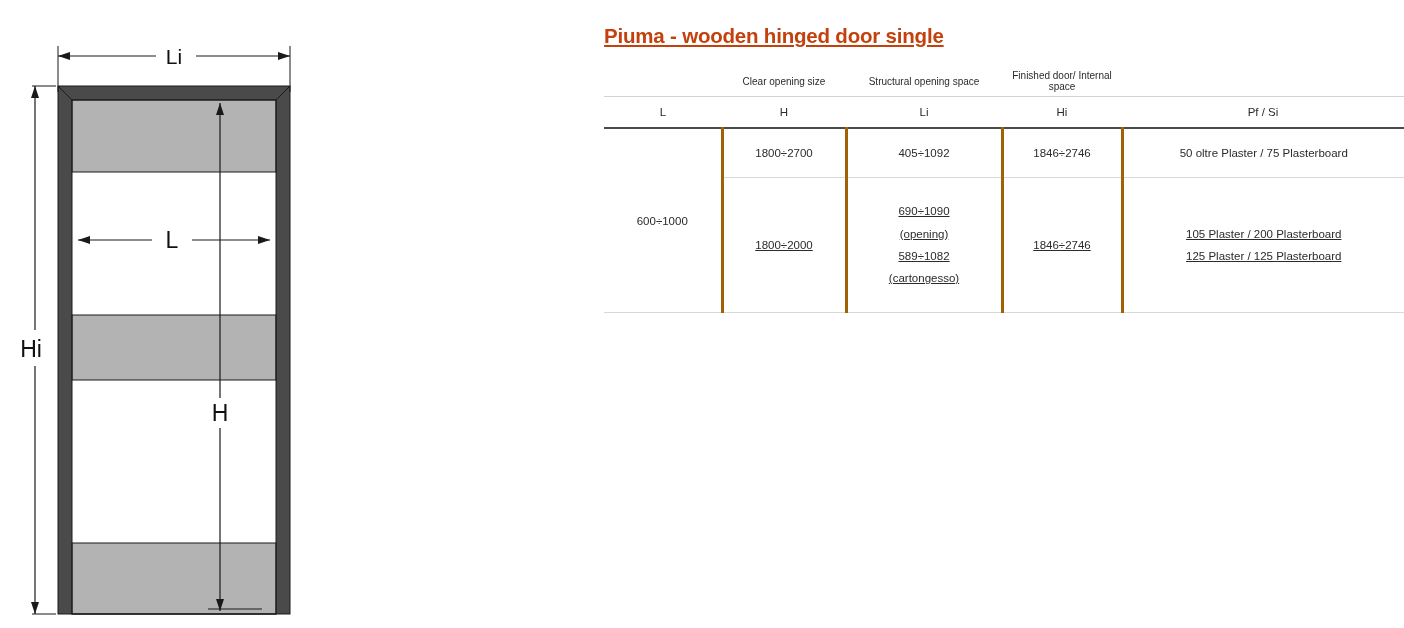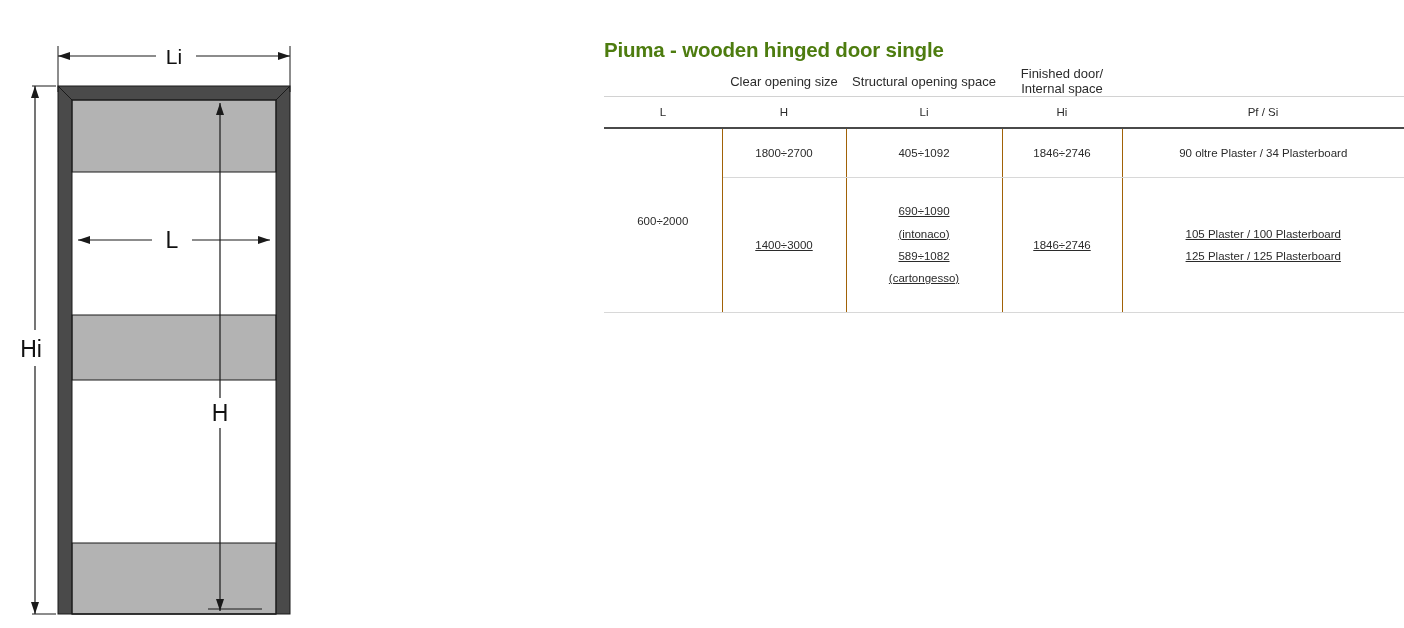--- a/index.html
+++ b/index.html
@@ -42,26 +42,27 @@
   #table-panel {
     position: absolute;
     left: 604px;
     top: 0;
     width: 800px;
     height: 628px;
   }
   #doc-title {
     position: absolute;
     left: 0;
-    top: 38px;
+    top: 24px;
     font-size: 20.5px;
     font-weight: bold;
     letter-spacing: -0.2px;
-    color: #4d7c0f;
+    color: #c2410c;
     white-space: nowrap;
+    text-decoration: underline;
   }
 
   table.spec {
     position: absolute;
     left: 0;
     top: 66px;
     width: 800px;
     border-collapse: collapse;
     font-size: 11.5px;
     color: #2b2b2b;
@@ -70,38 +71,38 @@
   table.spec td {
     font-weight: normal;
     text-align: center;
     vertical-align: middle;
     padding: 0;
   }
 
   
   tr.group-row th {
     height: 30px;
-    font-size: 13px;
+    font-size: 10px;
     color: #2b2b2b;
     border-bottom: 1px solid #d2d2d2;
   }
   tr.group-row th.blank {
     border-bottom: 1px solid #d2d2d2;
   }
 
   
   tr.sym-row th {
     height: 30px;
     font-size: 11.5px;
     border-bottom: 2px solid #4a4a4a;
   }
 
   tr.data-row td {
     border-bottom: 1px solid #d8d8d8;
-    border-right: 1px solid #a16207;
+    border-right: 3px solid #a16207;
   }
   tr.data-row td.no-right {
     border-right: none;
   }
   td.r1 { height: 48px; }
   td.r2 { height: 134px; text-decoration: underline; }
   td.merged-l { height: 182px; }
 
   .cell-multiline div {
     line-height: 1.95;
@@ -182,39 +183,39 @@
       <tr class="sym-row">
         <th>L</th>
         <th>H</th>
         <th>Li</th>
         <th>Hi</th>
         <th>Pf / Si</th>
       </tr>
     </thead>
     <tbody>
       <tr class="data-row">
-        <td class="merged-l" rowspan="2">600÷2000</td>
+        <td class="merged-l" rowspan="2">600÷1000</td>
         <td class="r1">1800÷2700</td>
         <td class="r1 cell-multiline">
           <div>405÷1092</div>
         </td>
         <td class="r1">1846÷2746</td>
         <td class="r1 no-right cell-multiline">
-          <div>90 oltre Plaster / 34 Plasterboard</div>
+          <div>50 oltre Plaster / 75 Plasterboard</div>
         </td>
       </tr>
       <tr class="data-row">
-        <td class="r2">1400÷3000</td>
+        <td class="r2">1800÷2000</td>
         <td class="r2 cell-multiline">
           <div>690÷1090</div>
-          <div>(intonaco)</div>
+          <div>(opening)</div>
           <div>589÷1082</div>
           <div>(cartongesso)</div>
         </td>
         <td class="r2">1846÷2746</td>
         <td class="r2 no-right cell-multiline">
-          <div>105 Plaster / 100 Plasterboard</div>
+          <div>105 Plaster / 200 Plasterboard</div>
           <div>125 Plaster / 125 Plasterboard</div>
         </td>
       </tr>
     </tbody>
   </table>
 </div>
 
 </body></html>

